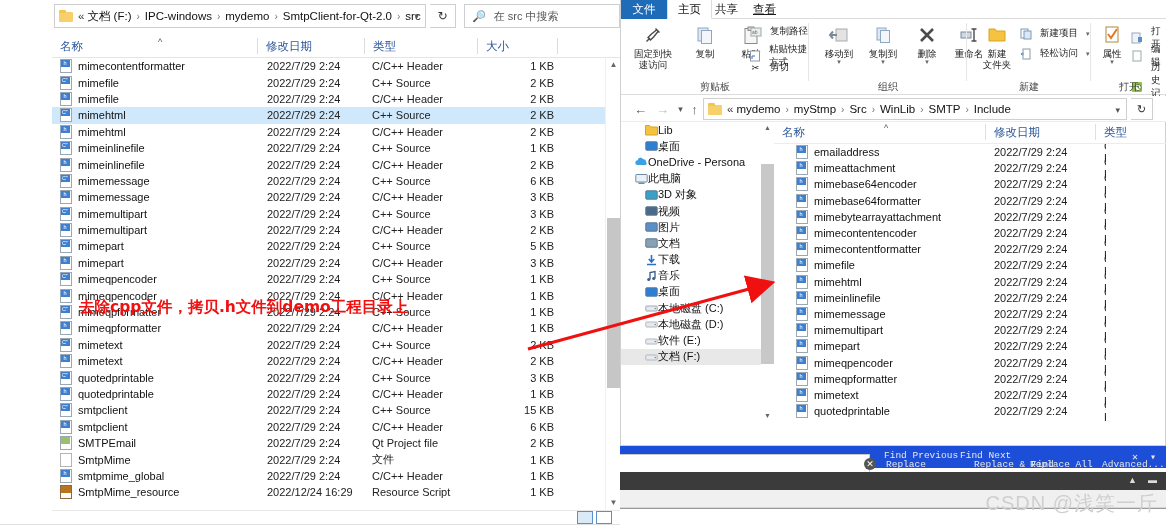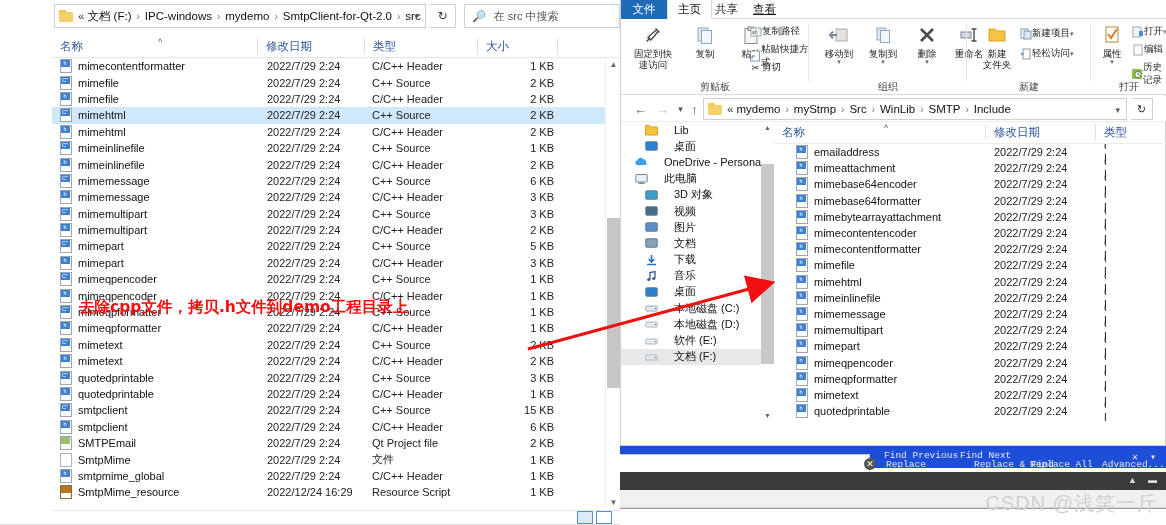--- a/index.html
+++ b/index.html
@@ -116,38 +116,38 @@
 
   .ribbon { position:absolute; left:0; top:19px; width:546px; height:76px; background:#fff;
             border-bottom:1px solid #dcdcdc; }
   .rgroup { position:absolute; top:0; height:76px; }
   .rgroup .glabel { position:absolute; bottom:1px; width:100%; text-align:center;
                     font-size:10px; color:#444; }
   .rgroup .gdiv { position:absolute; right:0; top:4px; width:1px; height:58px; background:#e6e6e6; }
   .bigbtn { position:absolute; top:3px; width:52px; text-align:center; }
   .bigbtn .bi { height:26px; display:flex; align-items:center; justify-content:center; }
   .bigbtn .bl { font-size:9.5px; color:#222; line-height:11px; }
-  .smrow { position:absolute; display:flex; align-items:center; gap:0; font-size:9.5px; color:#222; }
+  .smrow { position:absolute; display:flex; align-items:center; gap:8px; font-size:9.5px; color:#222; }
   .smrow .si { width:13px; height:13px; display:flex; align-items:center; justify-content:center; }
 
   .addrbar2 { position:absolute; left:0; top:96px; width:546px; height:26px; background:#fff;
               border-bottom:1px solid #ececec; }
   .nav-btn { position:absolute; top:4px; width:19px; height:19px; text-align:center;
              line-height:19px; font-size:13px; color:#555; }
   .addr-box2 { position:absolute; left:82px; top:2px; width:424px; height:22px;
                border:1px solid #cfcfcf; background:#fff; display:flex; align-items:center;
                padding:0 4px; }
   .refresh2 { position:absolute; left:510px; top:2px; width:22px; height:22px;
               border:1px solid #cfcfcf; border-left:none; background:#fff;
               display:flex; align-items:center; justify-content:center; font-size:11px; color:#333; }
 
   
   .navtree { position:absolute; left:0; top:122px; width:140px; height:300px; overflow:hidden;
              font-size:11px; }
-  .nrow { position:relative; height:16.2px; display:flex; align-items:center; gap:16px;
+  .nrow { position:relative; height:16.2px; display:flex; align-items:center; gap:0;
           padding-left:14px; color:#111; white-space:nowrap; }
   .nrow.ind { padding-left:24px; }
   .nrow.sel { background:#e8e8e8; }
   .nico { width:13px; height:12px; flex:none; position:relative; }
 
   .navsb { position:absolute; left:140px; top:122px; width:13px; height:300px; background:#fff; }
   .navsb .ntrack { position:absolute; left:0; top:12px; width:13px; bottom:12px; background:#fff; }
   .navsb .nthumb { position:absolute; left:0; top:42px; width:13px; height:200px; background:#c8c8c8; }
   .navsb .narw { position:absolute; left:0; width:13px; height:12px; text-align:center;
                  font-size:7px; line-height:12px; color:#666; }

